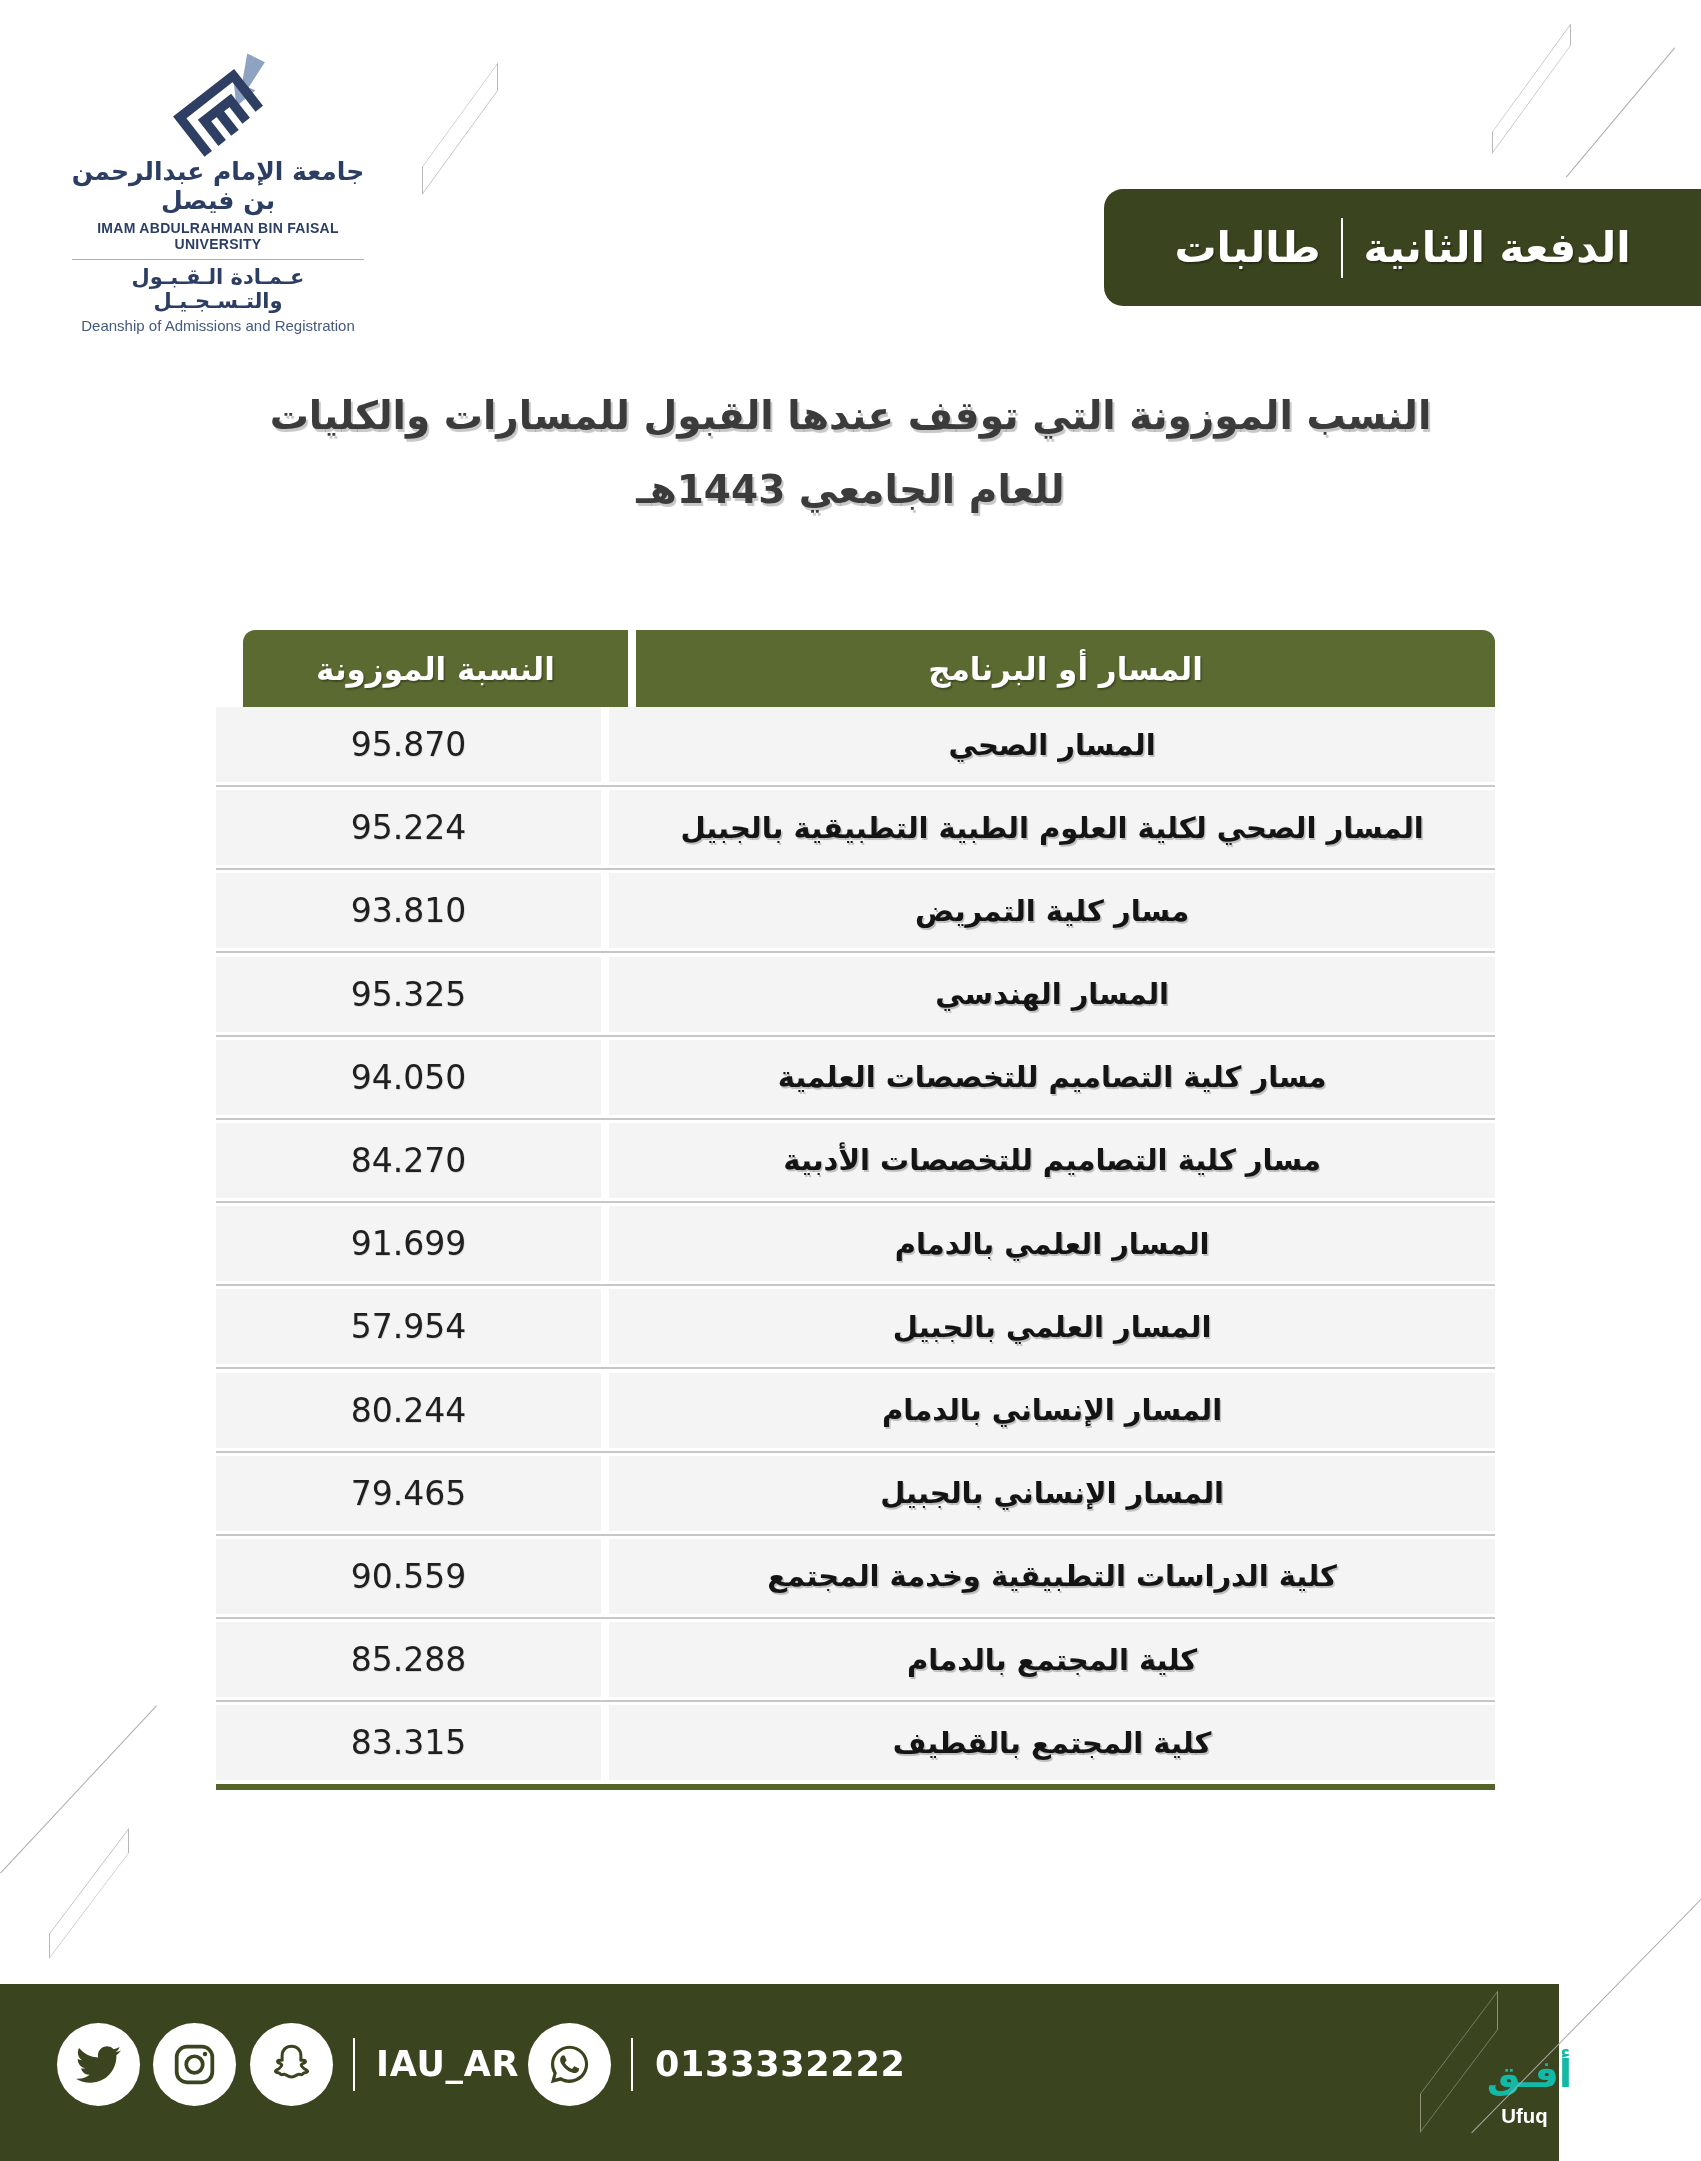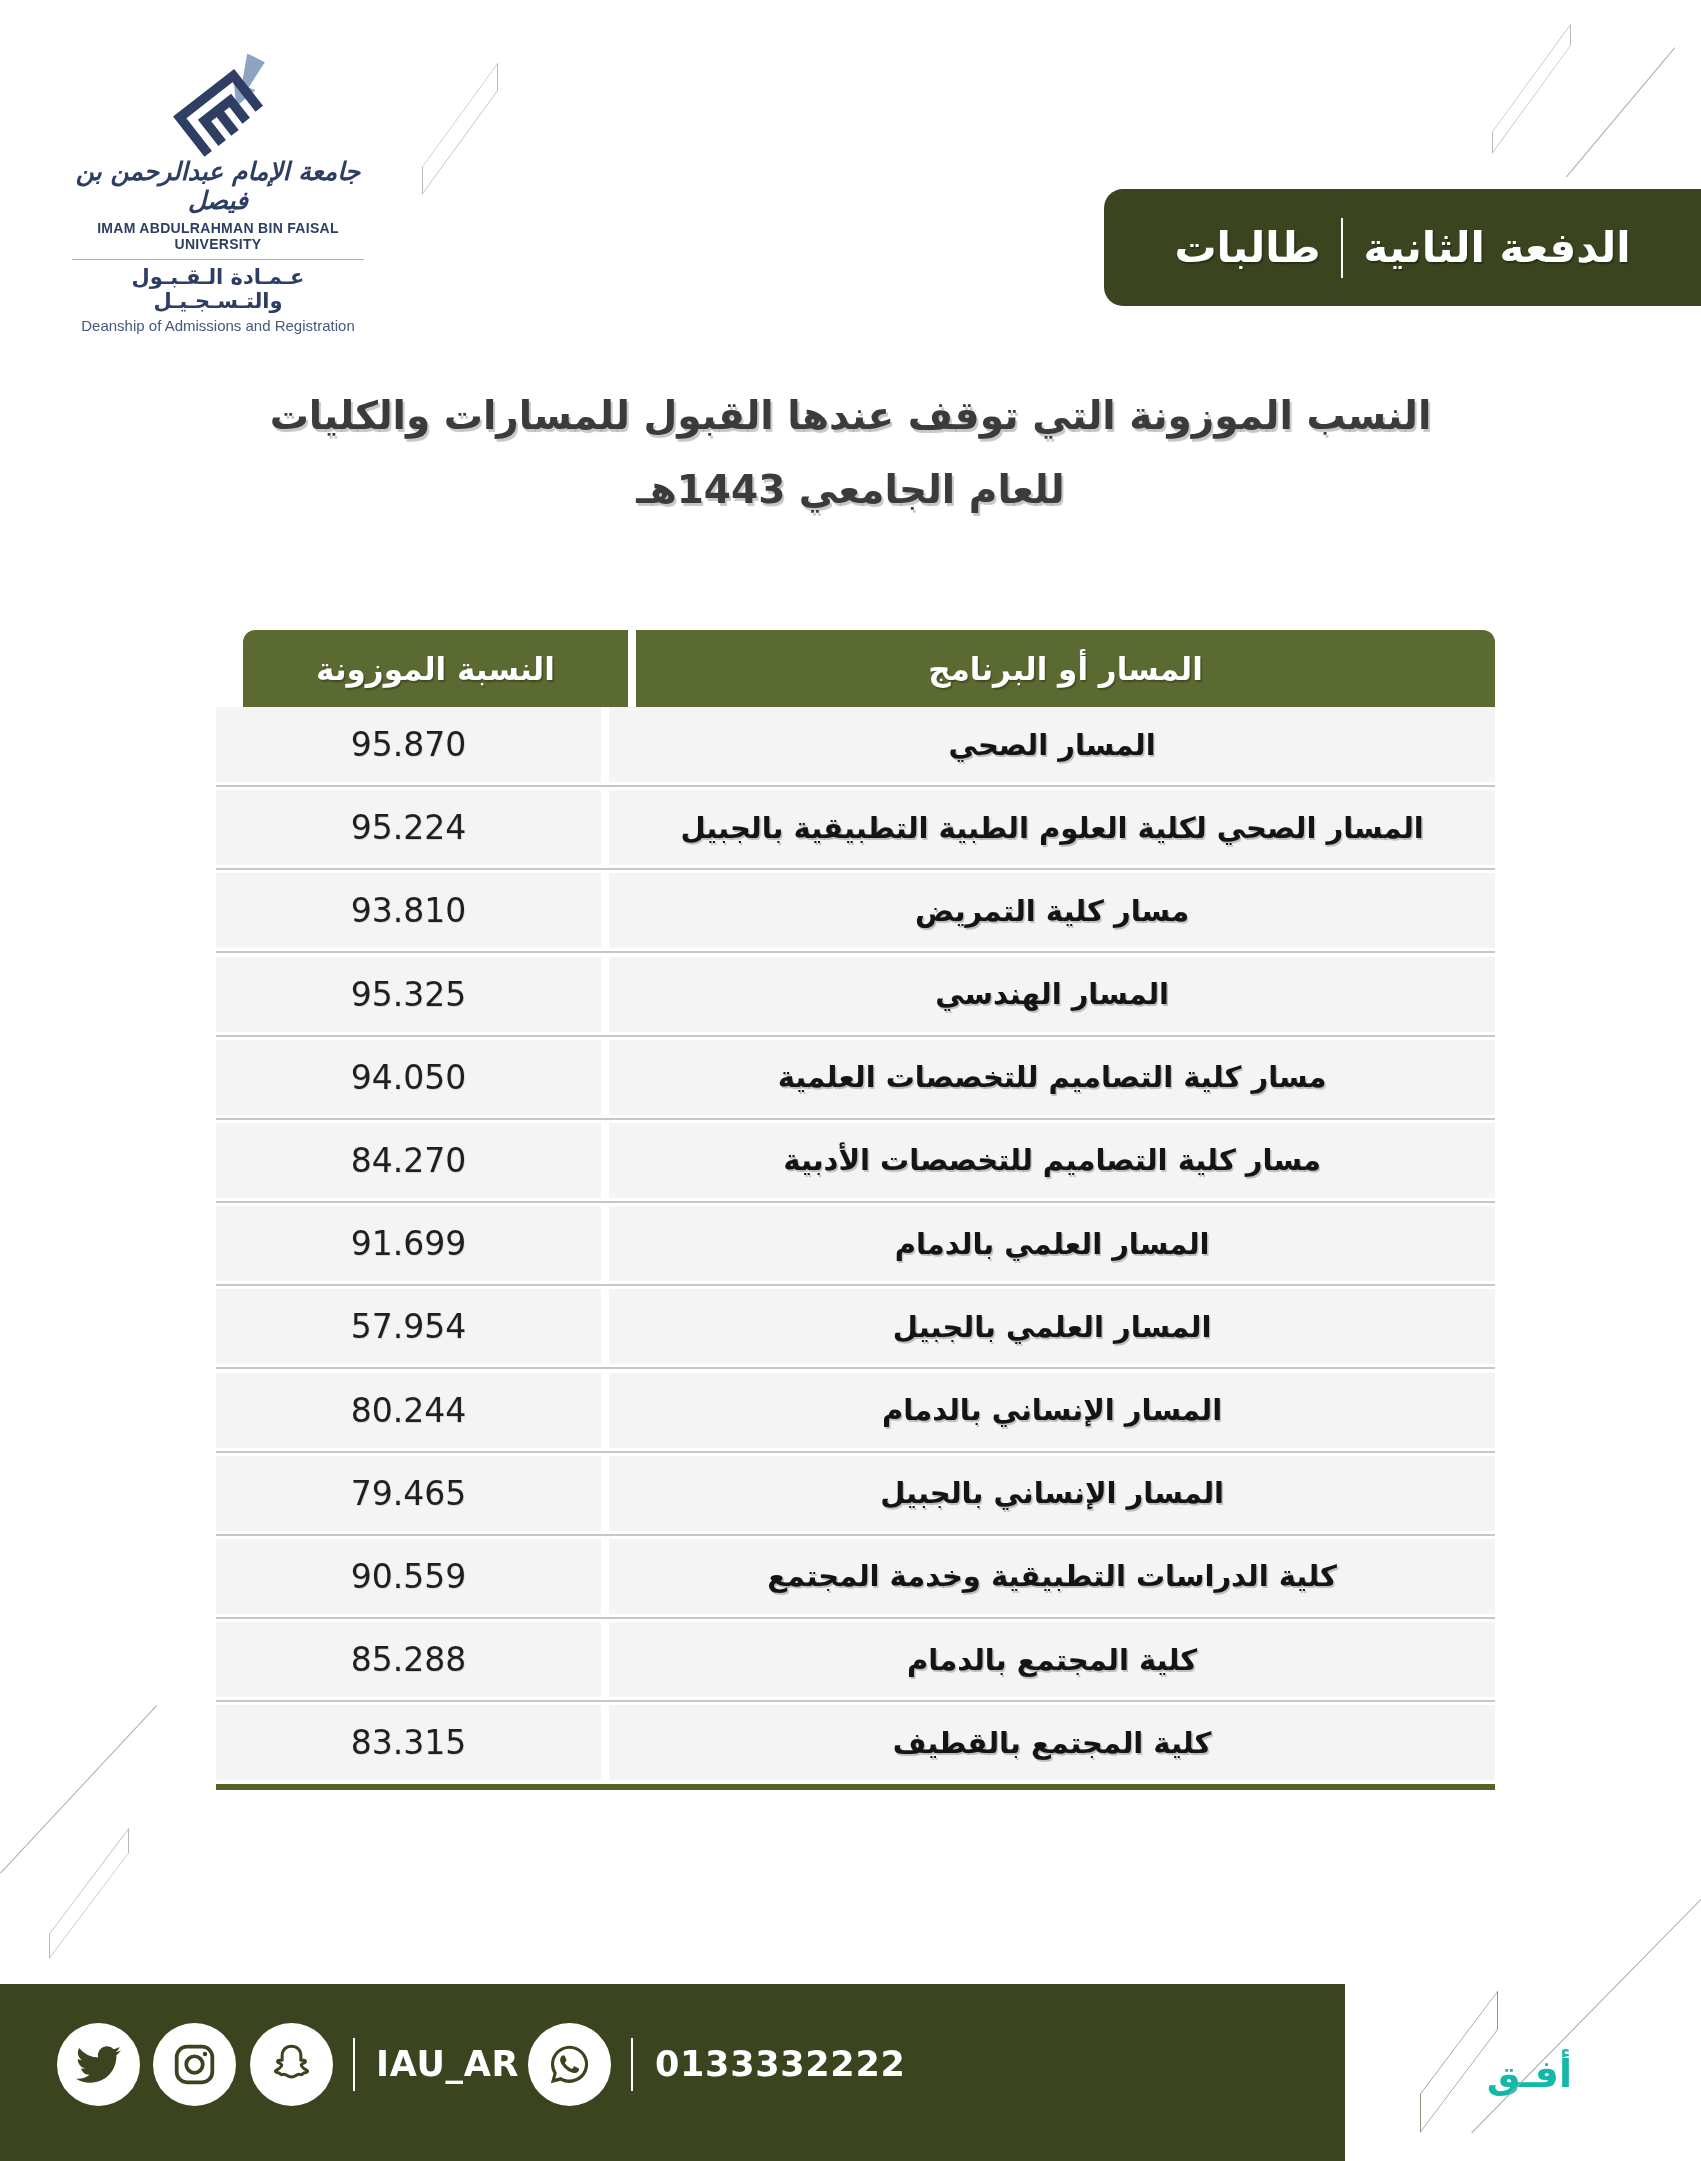--- a/index.html
+++ b/index.html
@@ -13,21 +13,21 @@
   .para-2{left:1492px;top:132px;width:77px;height:20.4px;transform:skewY(-54deg);}
   .para-3{left:49px;top:1934px;width:78px;height:23px;transform:skewY(-53deg);}
   .para-footer{left:1420px;top:2094px;width:76px;height:37px;transform:skewY(-53deg);
                border-color:#8f9478;z-index:3;}
   .line-1{left:1620px;top:28px;height:169px;transform:rotate(40deg);}
   .line-2{left:78px;top:1675px;height:229px;transform:rotate(43deg);}
   .line-3{left:1586px;top:1852px;height:328px;transform:rotate(44.5deg);background:#a8a8a8;z-index:3;}
   
   .uni{position:absolute;left:68px;top:48px;width:300px;text-align:center;z-index:2;}
   .uni-mark{display:block;margin:0 auto;overflow:visible;}
-  .uni-ar{font-size:25px;font-weight:bold;color:#2c3e63;margin-top:6.8px;direction:rtl;font-style:italic;}
+  .uni-ar{font-size:25px;font-weight:bold;color:#2c3e63;margin-top:6.8px;direction:rtl;}
   .uni-en{font-size:14px;font-weight:bold;color:#2c3e63;margin-top:5.4px;letter-spacing:0.3px;
           font-family:"Liberation Sans",sans-serif;}
   .uni-divider{height:0.7px;background:#9fb0c8;margin:6.8px 4.1px 5.4px 4.1px;}
   .dept-ar{font-size:21px;font-weight:600;color:#2c3e63;direction:rtl;}
   .dept-en{font-size:15px;color:#44597e;margin-top:4.1px;font-family:"Liberation Sans",sans-serif;}
   
   .banner{position:absolute;left:1104px;top:189px;width:597px;height:117px;background:#3a441e;
           border-radius:19px 0 0 19px;display:flex;align-items:center;justify-content:center;
           gap:20.4px;direction:rtl;z-index:2;}
   .banner span{color:#fff;font-size:42px;font-weight:bold;text-shadow:1.4px 2px 1.4px rgba(0,0,0,.30);text-align:center;}
@@ -50,21 +50,21 @@
   .t-val{width:385px;background:#f4f4f4;display:flex;align-items:center;justify-content:center;
          font-size:33px;color:#1f1f1f;text-shadow:0.7px 1.4px 0 rgba(0,0,0,.12);}
   .t-gap{width:8.2px;background:#fff;}
   .t-prog{flex:1;background:#f4f4f4;display:flex;align-items:center;justify-content:center;
           font-size:29px;font-weight:bold;color:#141414;direction:rtl;
           text-shadow:1.4px 2px 0.7px rgba(0,0,0,.22);}
   .t-sep{height:8.2px;display:flex;align-items:center;background:#fff;}
   .t-sep i{display:block;height:2px;width:100%;background:#c7c7c7;}
   .t-foot{height:6.1px;background:#556429;margin-top:4.1px;}
   
-  .footer{position:absolute;left:0;top:1984px;width:1345px;height:178px;background:#3a441e;z-index:2;}
+  .footer{position:absolute;left:0;top:1984px;width:1559px;height:178px;background:#3a441e;z-index:2;}
   .fitem{position:absolute;z-index:4;}
   .circle{width:83px;height:83px;border-radius:50%;background:#fff;display:flex;
           align-items:center;justify-content:center;}
   .circle svg{width:45px;height:45px;}
   .c-tw{left:57px;top:39px;}
   .c-ig{left:153px;top:39px;}
   .c-sc{left:250px;top:39px;}
   .c-wa{left:528px;top:39px;}
   .fline{width:2px;height:53px;background:#fff;top:54px;}
   .fl-1{left:353px;}

